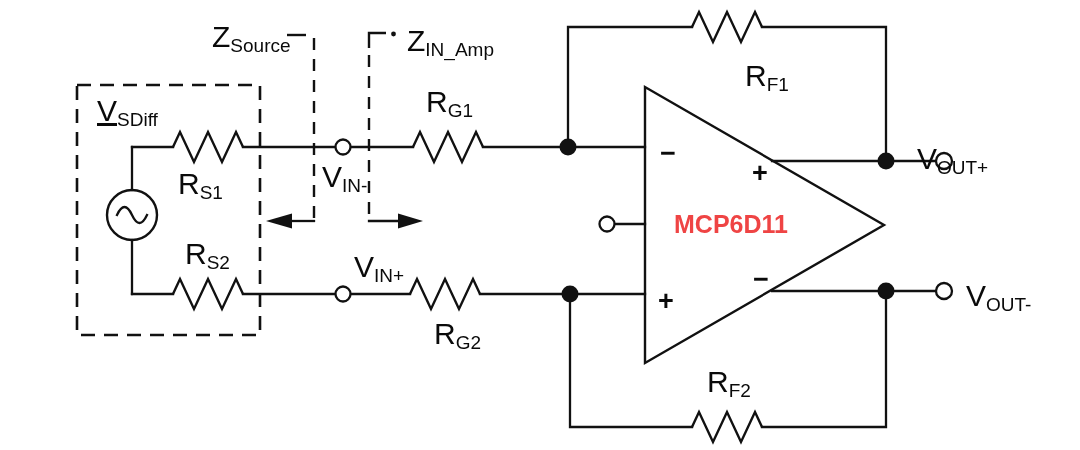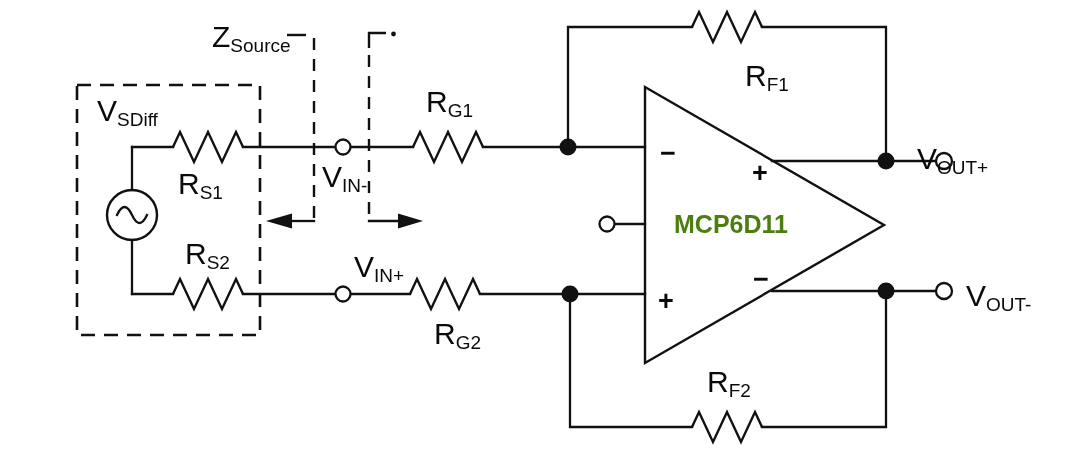--- a/index.html
+++ b/index.html
@@ -21,21 +21,21 @@
   .dot{fill:#111111;stroke:none;}
   .head{fill:#111111;stroke:none;}
   .lbl{
     position:absolute;
     font-size:30px;line-height:1;color:#0a0a0a;
     white-space:nowrap;letter-spacing:0px;
   }
   .lbl .sub{font-size:19px;vertical-align:-5px;letter-spacing:0px;}
   .part{
     position:absolute;font-size:25px;line-height:1;font-weight:bold;
-    color:#4d7c0f;white-space:nowrap;
+    color:#ef4444;white-space:nowrap;
   }
   .sign{
     position:absolute;font-size:27px;font-weight:bold;line-height:1;
     color:#0a0a0a;transform:translate(-50%,-50%);white-space:nowrap;
   }
 </style>
 </head>
 <body>
 
 <div id="stage">
@@ -112,22 +112,23 @@
 
     <circle class="term" cx="343" cy="147" r="7.5"></circle>
     <circle class="term" cx="343" cy="294" r="7.5"></circle>
     <circle class="term" cx="607" cy="224" r="7.5"></circle>
     <circle class="term" cx="944" cy="161" r="8"></circle>
     <circle class="term" cx="944" cy="291" r="8"></circle>
   </svg>
 
   <div class="lbl" style="left:212px;top:22px;"><span>Z</span><span class="sub">Source</span></div>
 
+  <div class="lbl" style="left:407px;top:26px;"><span>Z</span><span class="sub">IN_Amp</span></div>
 
-  <div class="lbl" style="left:97px;top:96px;"><span>V</span><span class="sub">SDiff</span></div>
+  <div class="lbl" style="left:97px;top:96px;text-decoration:underline;"><span>V</span><span class="sub">SDiff</span></div>
 
   <div class="lbl" style="left:178px;top:169px;"><span>R</span><span class="sub">S1</span></div>
 
   <div class="lbl" style="left:185px;top:239px;"><span>R</span><span class="sub">S2</span></div>
 
   <div class="lbl" style="left:322px;top:162px;"><span>V</span><span class="sub">IN-</span></div>
 
   <div class="lbl" style="left:322px;top:252px;margin-left:32px;"><span>V</span><span class="sub">IN+</span></div>
 
   <div class="lbl" style="left:426px;top:87px;"><span>R</span><span class="sub">G1</span></div>

